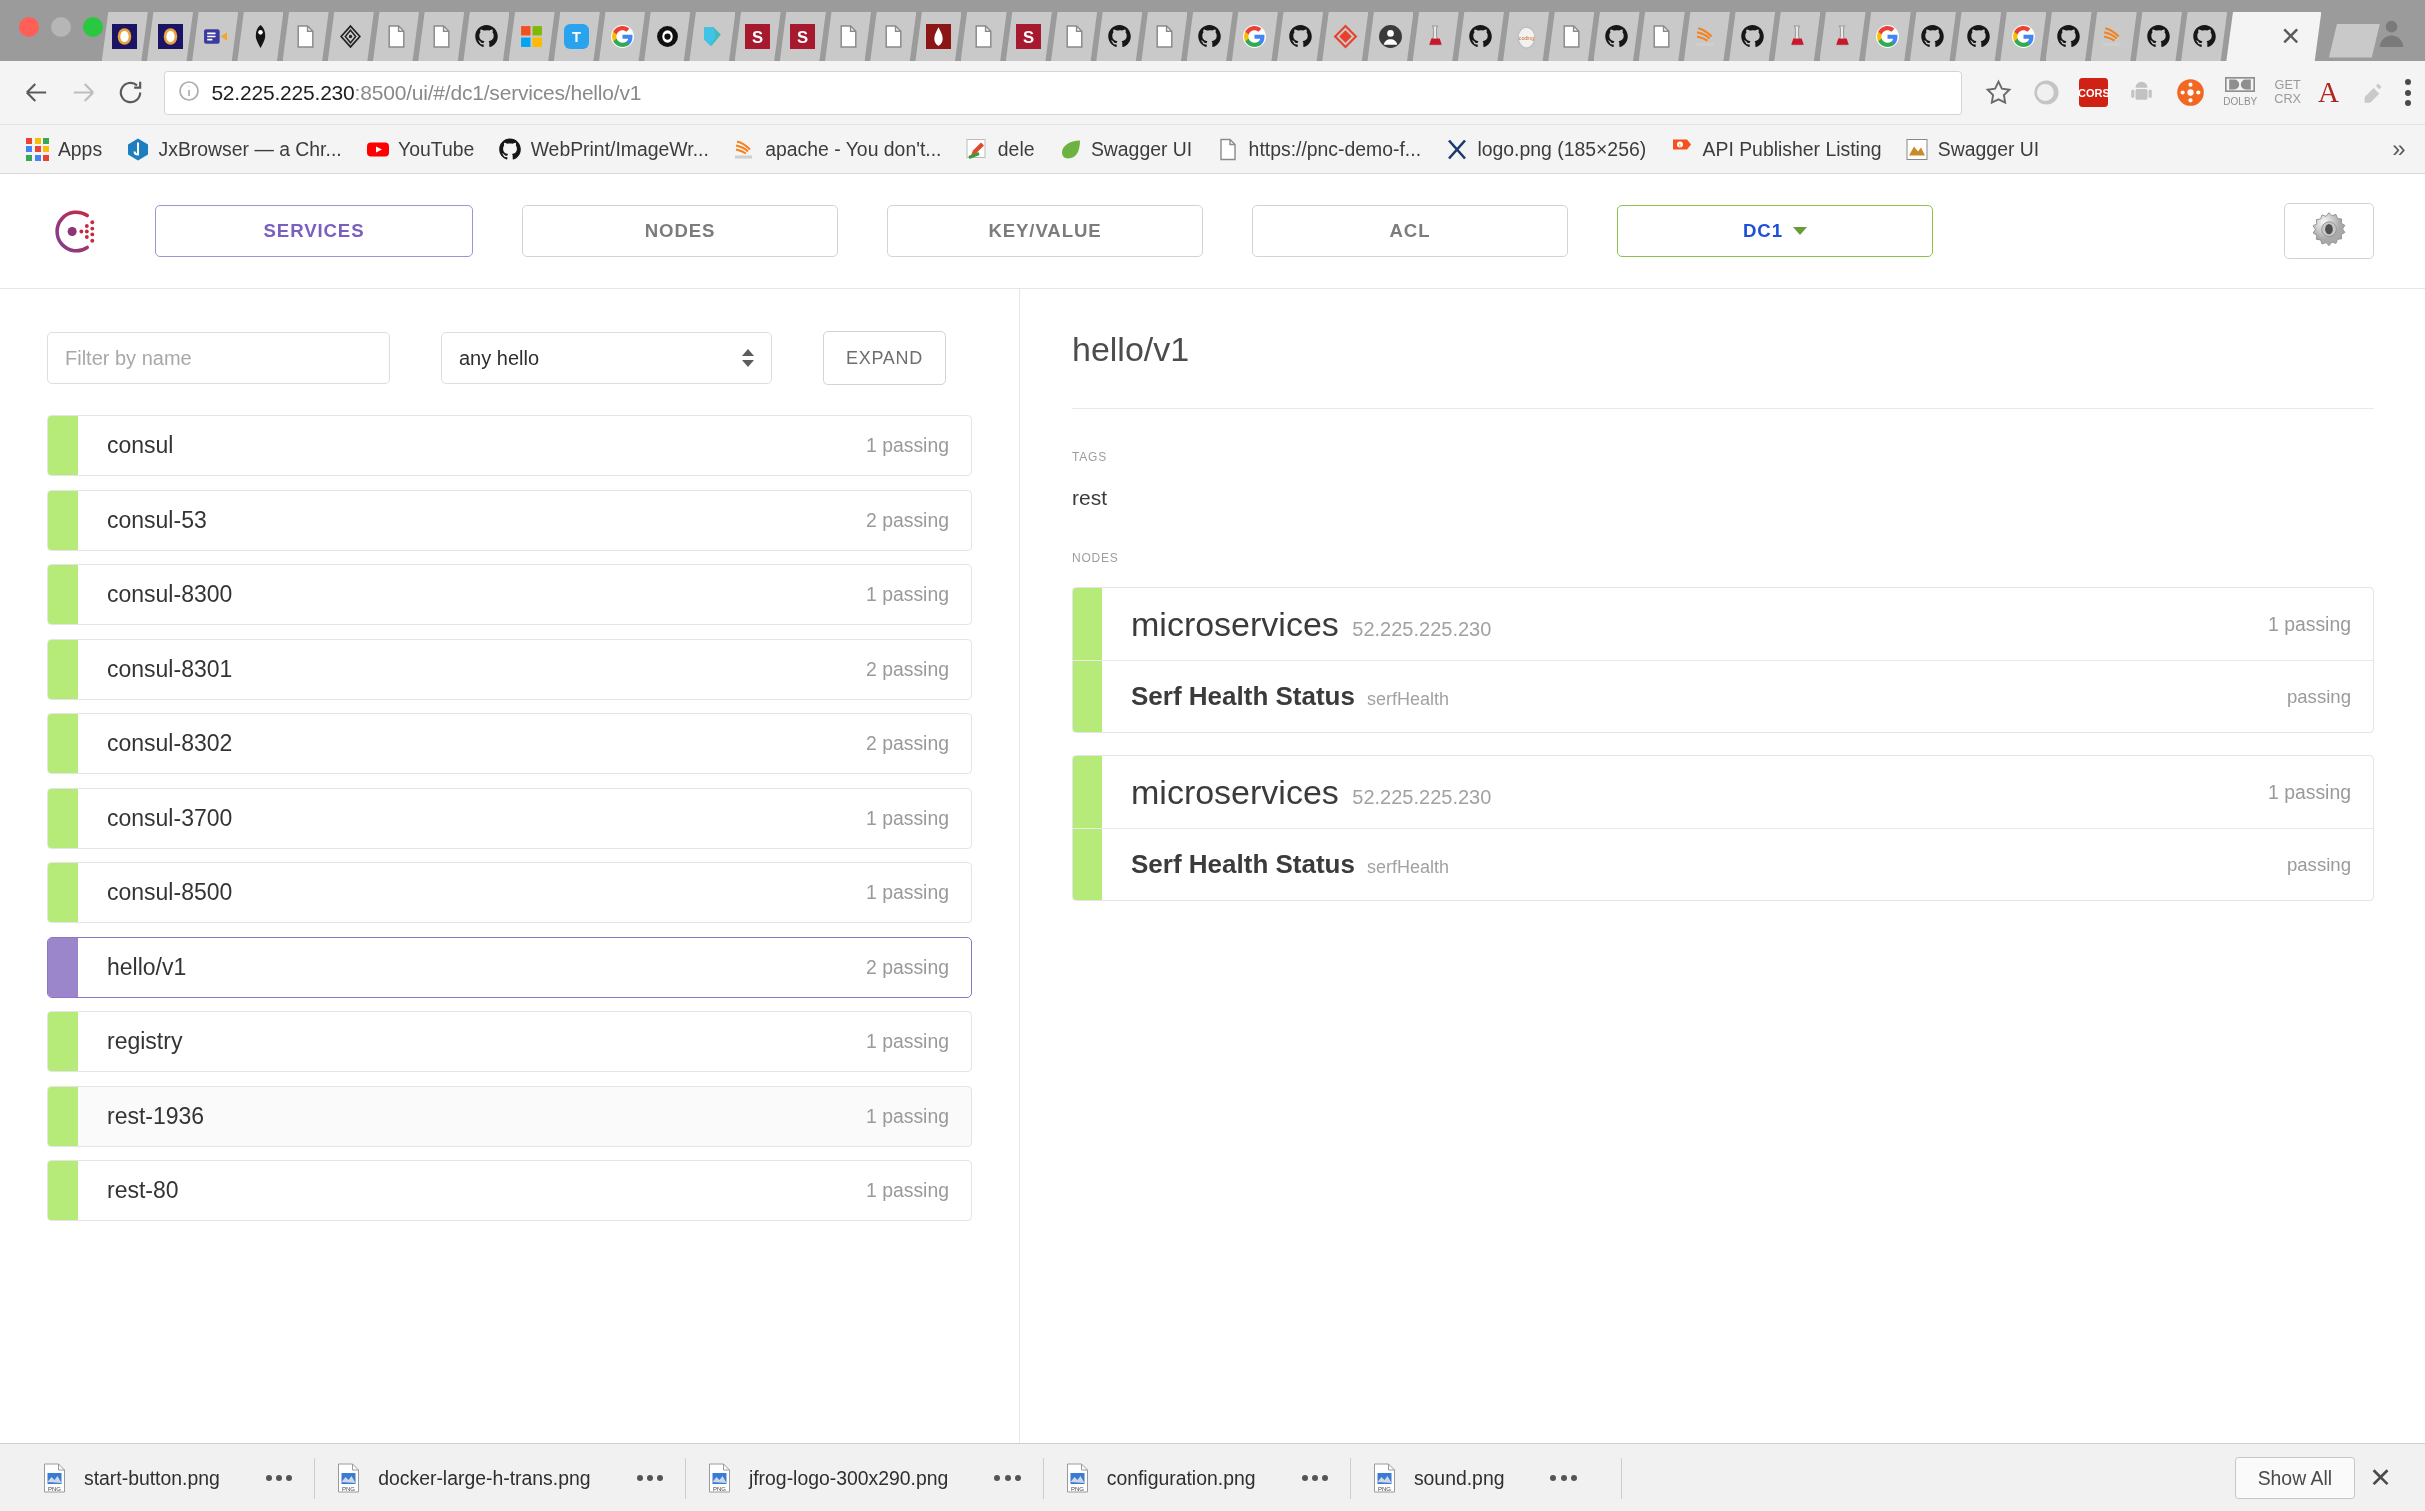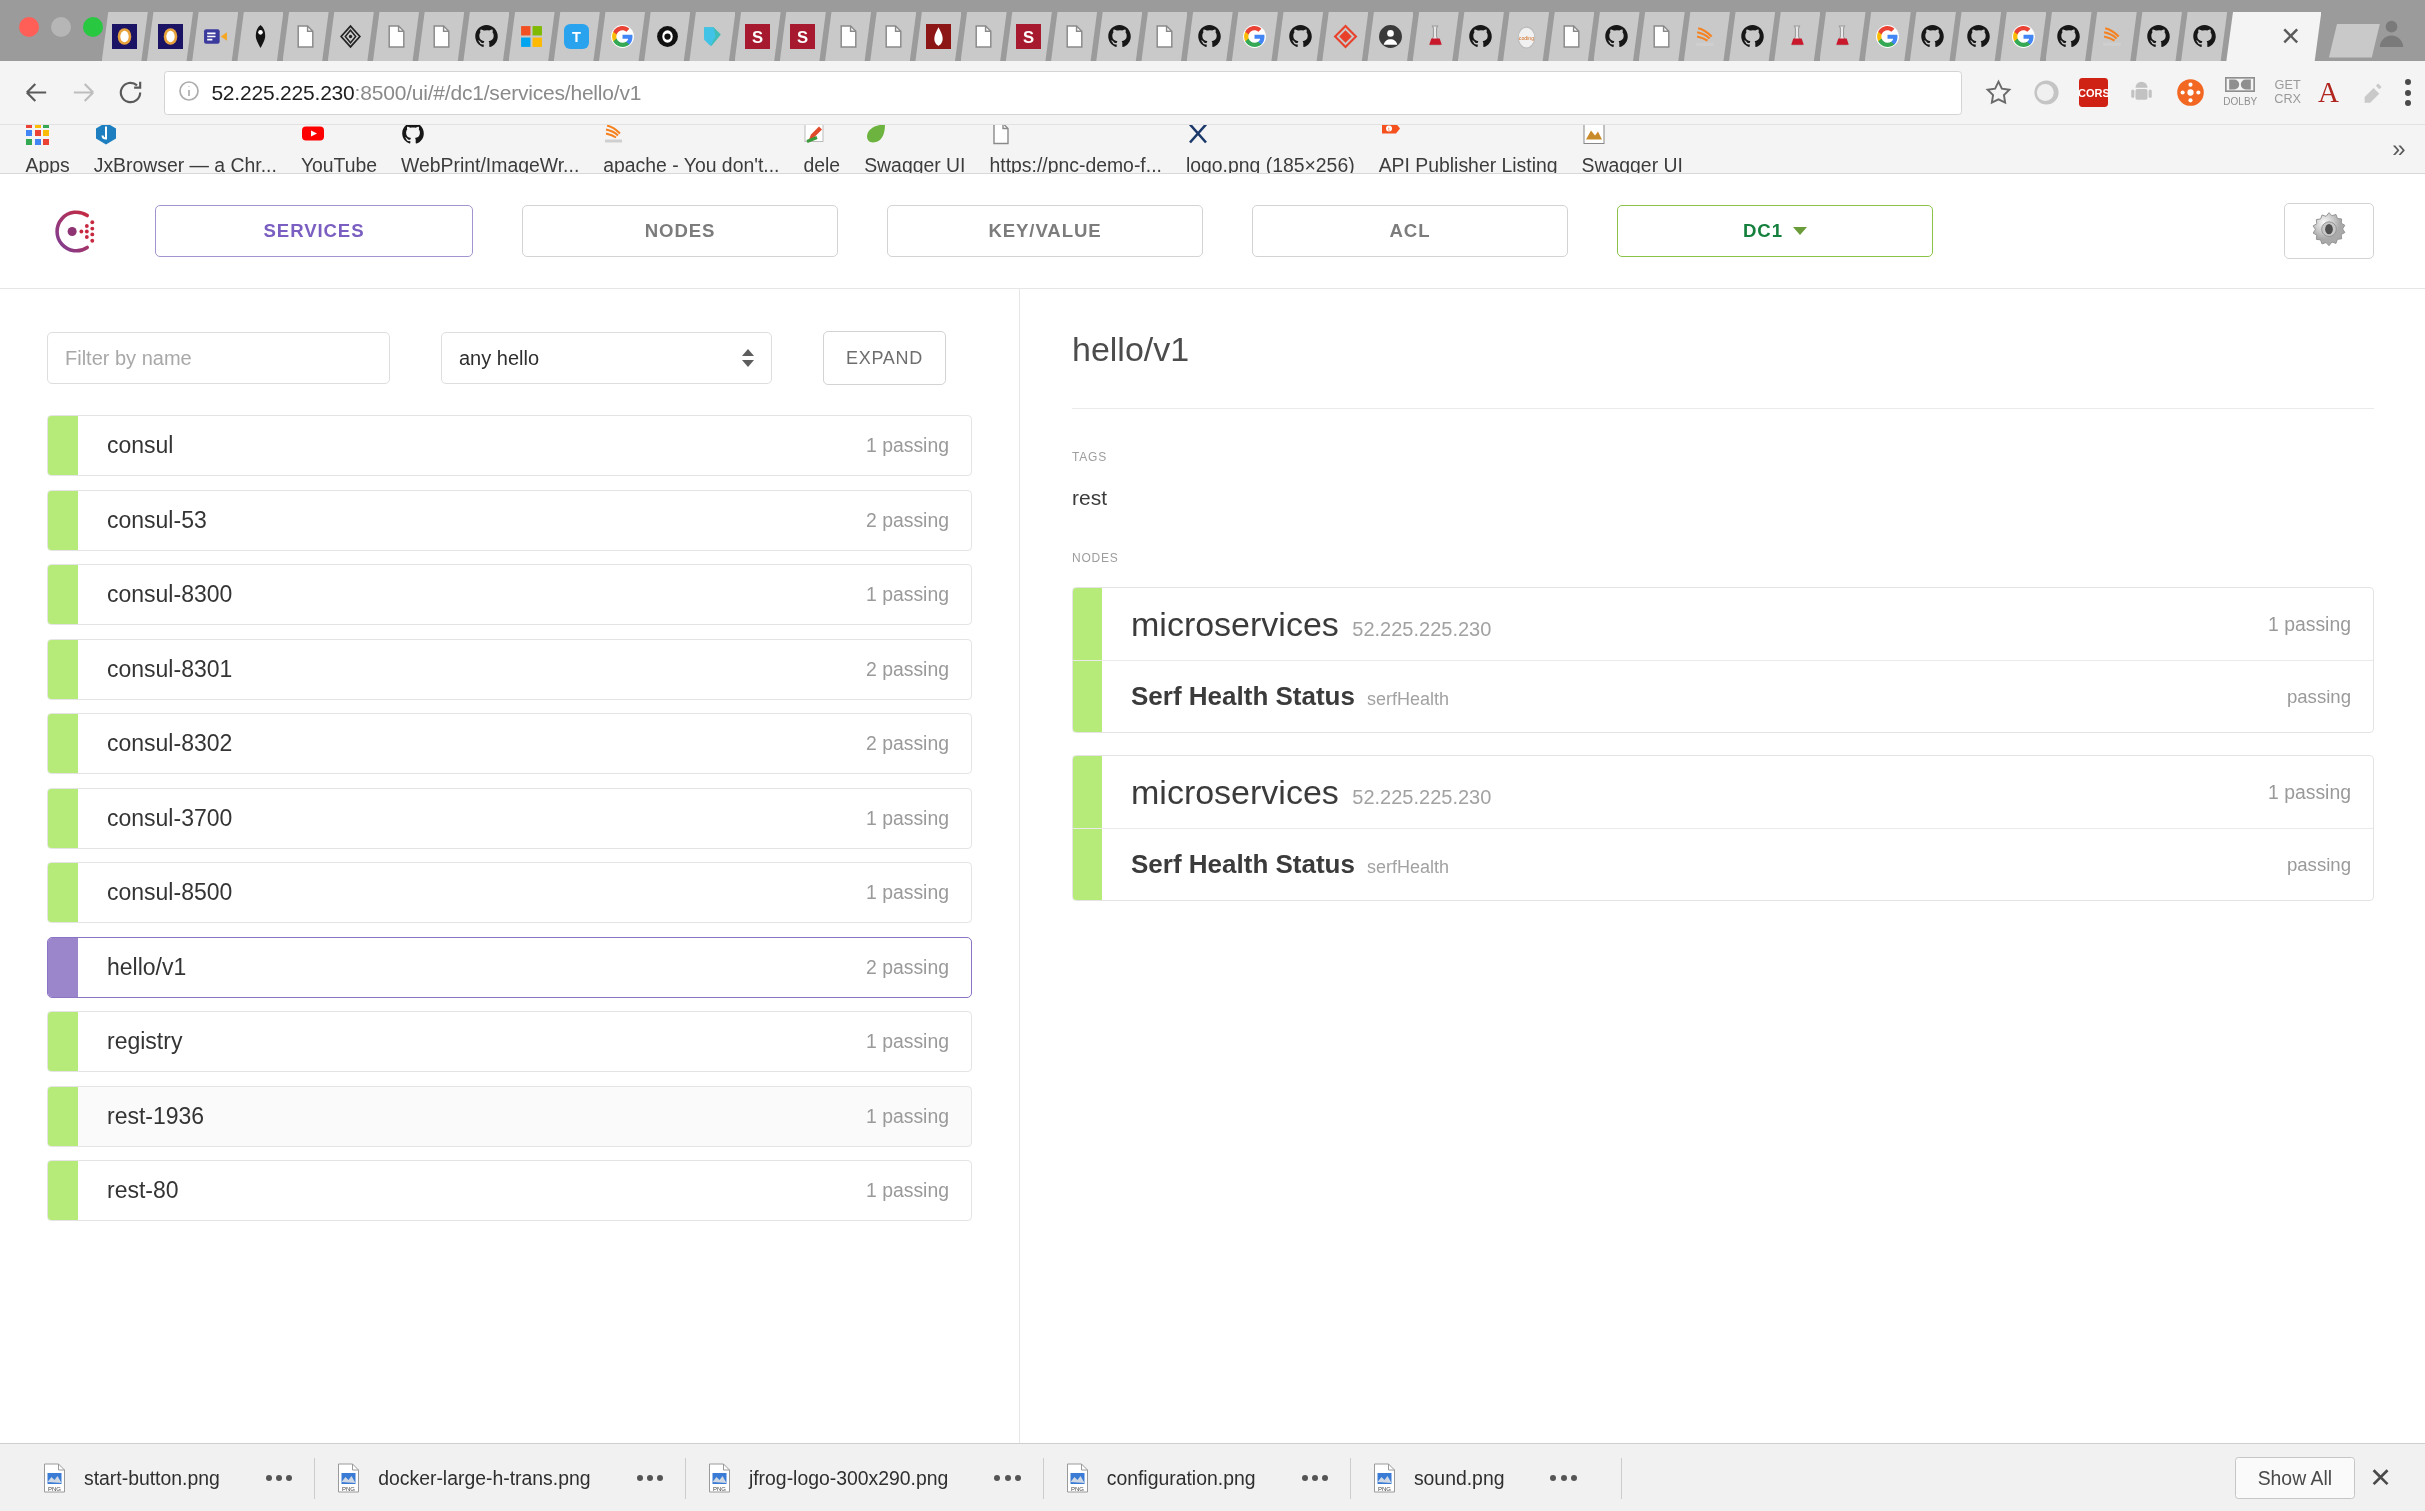--- a/index.html
+++ b/index.html
@@ -75,21 +75,21 @@
   .ext-crx { font-size: 12.7px; color: #9a9a9a; line-height: 13.5px; text-align: center; font-weight: 500;}
   .ext-A { font-size: 29px; color: #b0251e; font-family: "Liberation Serif", serif; line-height: 1; }
   .kebab { display: flex; flex-direction: column; gap: 4.2px; }
   .kebab i { width: 6px; height: 6px; border-radius: 50%; background: #4a4a4a; display: block; }
 
   .bookmarks {
     height: 49px; background: #f4f4f4;
     display: flex; align-items: center; padding: 0 13.5px;
     border-bottom: 0.8px solid #d8d8d8; flex: none; overflow: hidden;
   }
-  .bm { display: flex; align-items: flex-start; gap: 8.4px; padding: 0 12px; white-space: nowrap; flex-direction: column; }
+  .bm { display: flex; align-items: flex-end; gap: 8.4px; padding: 0 12px; white-space: nowrap; }
   .bm-label { font-size: 19.4px; color: #3c3c3c; }
   .bm-ico { width: 24px; height: 24px; flex: none; display: flex; align-items: center; justify-content: center; }
   .apps-grid { display: grid; grid-template-columns: repeat(3, 6px); gap: 2.5px; }
   .apps-grid i { width: 6px; height: 6px; display: block; }
   .chev-more { margin-left: auto; font-size: 24px; color: #5a5a5a; padding-right: 6.8px; }
 
   
   .page { flex: 1; background: #fff; position: relative; overflow: hidden; }
 
   .consul-nav {
@@ -99,21 +99,21 @@
   .logo { width: 47px; height: 47px; margin-right: 56px; flex: none; }
   .nav-btn {
     height: 52px; border: 1.7px solid #d3d3d3; border-radius: 5px;
     background: #fff; display: flex; align-items: center; justify-content: center;
     font-size: 18.6px; letter-spacing: 0.9px; color: #7c7c7c; font-weight: 600;
     margin-right: 49px; padding: 0 15px;
   }
   .nav-btn.w1 { width: 318px; }
   .nav-btn.w2 { width: 316px; }
   .nav-btn.active { border-color: #a294ce; color: #7a5ec1; }
-  .nav-btn.dc { border-color: #8bc34a; color: #15803d; width: 316px; position: relative; }
+  .nav-btn.dc { border-color: #8bc34a; color: #1d4ed8; width: 316px; position: relative; }
   .caret { display: inline-block; margin-left: 10px; border-left: 7.6px solid transparent;
            border-right: 7.6px solid transparent; border-top: 8.4px solid #6a9c3a; }
   .gear-btn {
     width: 90px; height: 56px; border: 1.7px solid #d3d3d3; border-radius: 5px;
     background: #fff; display: flex; align-items: center; justify-content: center; margin-left: auto;
   }
 
   .body-split { display: flex; height: calc(100% - 115px); }
   .left-pane { width: 1020px; border-right: 0.8px solid #e6e6e6; padding: 42px 47px 0 47px; position: relative; }
   .right-pane { flex: 1; padding: 41px 52px 0 52px; }

